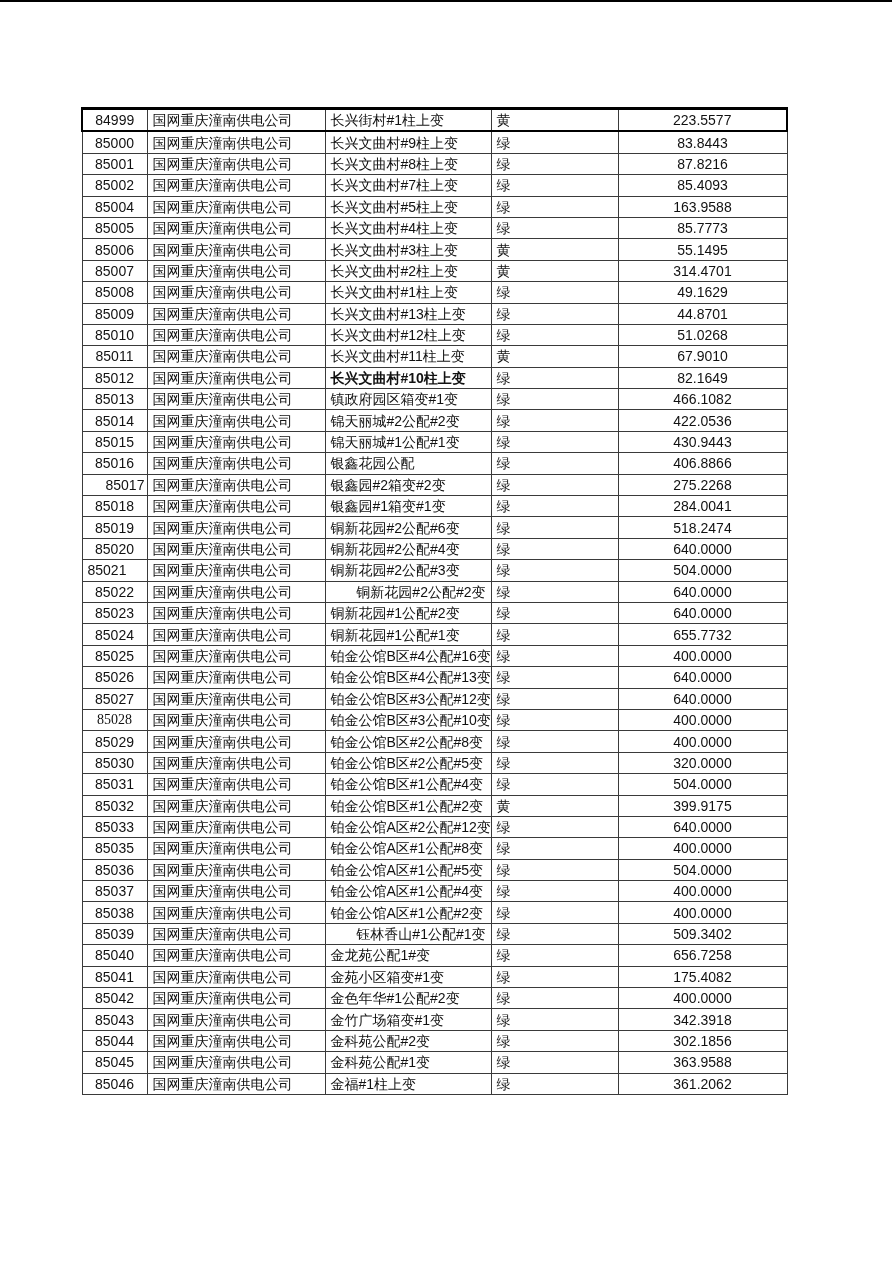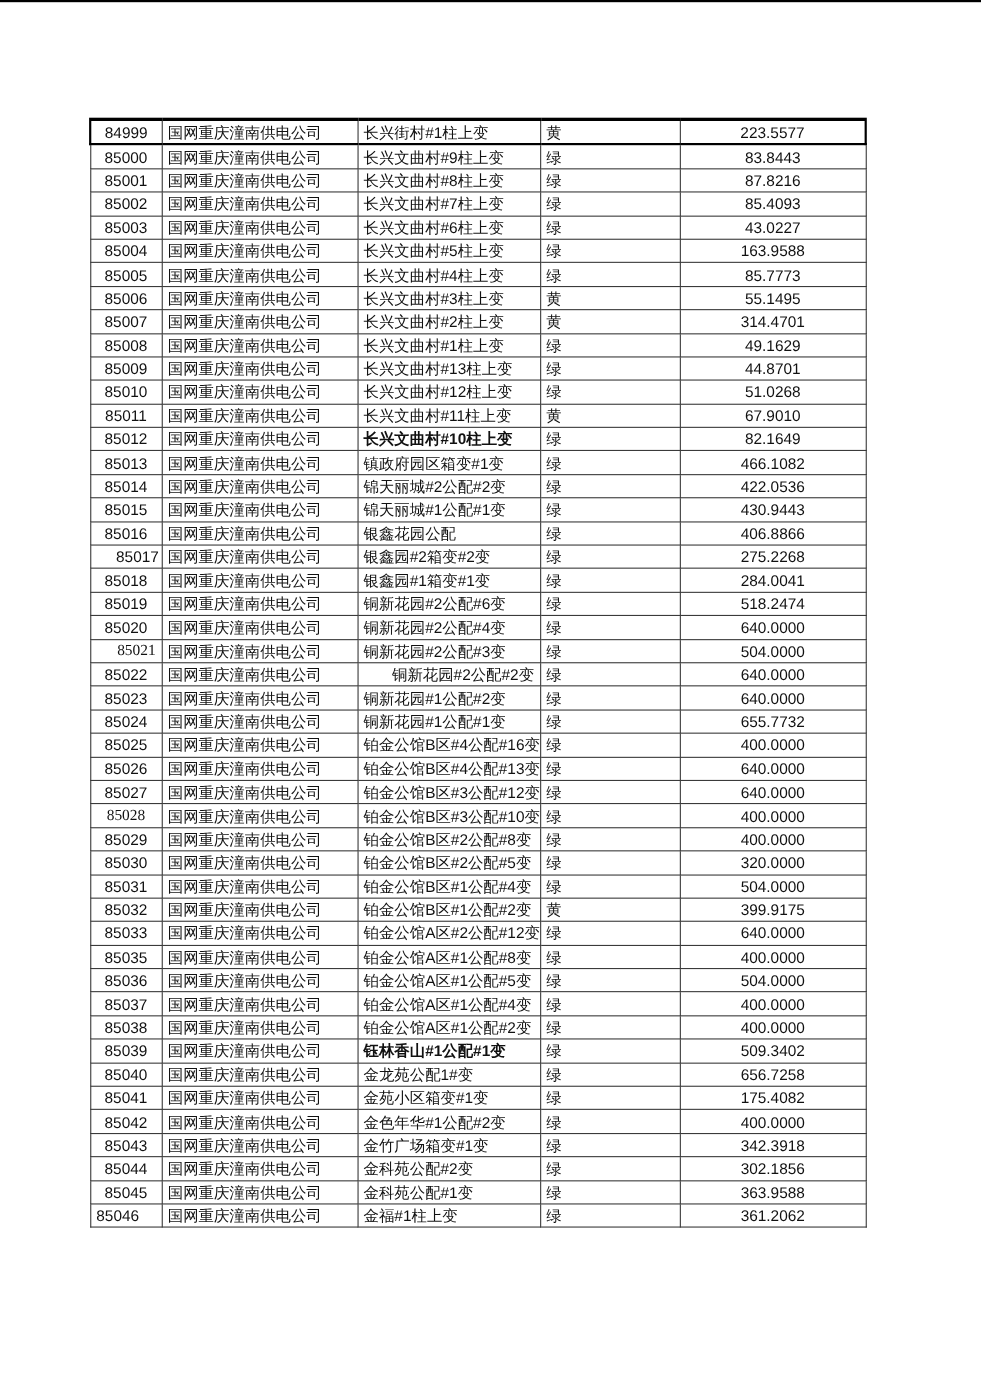--- a/index.html
+++ b/index.html
@@ -83,27 +83,20 @@
         <td style="text-align: center;">87.8216</td>
       </tr>
       <tr>
         <td style="text-align: center;">85002</td>
         <td style="text-align: left;">国网重庆潼南供电公司</td>
         <td style="text-align: left;">长兴文曲村#7柱上变</td>
         <td style="text-align: left;">绿</td>
         <td style="text-align: center;">85.4093</td>
       </tr>
       <tr>
-        <td style="text-align: center;">85003</td>
-        <td style="text-align: left;">国网重庆潼南供电公司</td>
-        <td style="text-align: left;">长兴文曲村#6柱上变</td>
-        <td style="text-align: left;">绿</td>
-        <td style="text-align: center;">43.0227</td>
-      </tr>
-      <tr>
         <td style="text-align: center;">85004</td>
         <td style="text-align: left;">国网重庆潼南供电公司</td>
         <td style="text-align: left;">长兴文曲村#5柱上变</td>
         <td style="text-align: left;">绿</td>
         <td style="text-align: center;">163.9588</td>
       </tr>
       <tr>
         <td style="text-align: center;">85005</td>
         <td style="text-align: left;">国网重庆潼南供电公司</td>
         <td style="text-align: left;">长兴文曲村#4柱上变</td>
@@ -209,21 +202,21 @@
         <td style="text-align: center;">518.2474</td>
       </tr>
       <tr>
         <td style="text-align: center;">85020</td>
         <td style="text-align: left;">国网重庆潼南供电公司</td>
         <td style="text-align: left;">铜新花园#2公配#4变</td>
         <td style="text-align: left;">绿</td>
         <td style="text-align: center;">640.0000</td>
       </tr>
       <tr>
-        <td style="text-align: right; font-family: Liberation Serif, serif;">85021</td>
+        <td style="text-align: left;">85021</td>
         <td style="text-align: left;">国网重庆潼南供电公司</td>
         <td style="text-align: left;">铜新花园#2公配#3变</td>
         <td style="text-align: left;">绿</td>
         <td style="text-align: center;">504.0000</td>
       </tr>
       <tr>
         <td style="text-align: center;">85022</td>
         <td style="text-align: left;">国网重庆潼南供电公司</td>
         <td style="text-align: right;">铜新花园#2公配#2变</td>
         <td style="text-align: left;">绿</td>
@@ -330,21 +323,21 @@
       <tr>
         <td style="text-align: center;">85038</td>
         <td style="text-align: left;">国网重庆潼南供电公司</td>
         <td style="text-align: left;">铂金公馆A区#1公配#2变</td>
         <td style="text-align: left;">绿</td>
         <td style="text-align: center;">400.0000</td>
       </tr>
       <tr>
         <td style="text-align: center;">85039</td>
         <td style="text-align: left;">国网重庆潼南供电公司</td>
-        <td style="text-align: left; font-weight: bold;">钰林香山#1公配#1变</td>
+        <td style="text-align: right;">钰林香山#1公配#1变</td>
         <td style="text-align: left;">绿</td>
         <td style="text-align: center;">509.3402</td>
       </tr>
       <tr>
         <td style="text-align: center;">85040</td>
         <td style="text-align: left;">国网重庆潼南供电公司</td>
         <td style="text-align: left;">金龙苑公配1#变</td>
         <td style="text-align: left;">绿</td>
         <td style="text-align: center;">656.7258</td>
       </tr>
@@ -377,20 +370,20 @@
         <td style="text-align: center;">302.1856</td>
       </tr>
       <tr>
         <td style="text-align: center;">85045</td>
         <td style="text-align: left;">国网重庆潼南供电公司</td>
         <td style="text-align: left;">金科苑公配#1变</td>
         <td style="text-align: left;">绿</td>
         <td style="text-align: center;">363.9588</td>
       </tr>
       <tr>
-        <td style="text-align: left;">85046</td>
+        <td style="text-align: center;">85046</td>
         <td style="text-align: left;">国网重庆潼南供电公司</td>
         <td style="text-align: left;">金福#1柱上变</td>
         <td style="text-align: left;">绿</td>
         <td style="text-align: center;">361.2062</td>
       </tr>
     </tbody>
 </table>
 
 </body></html>

